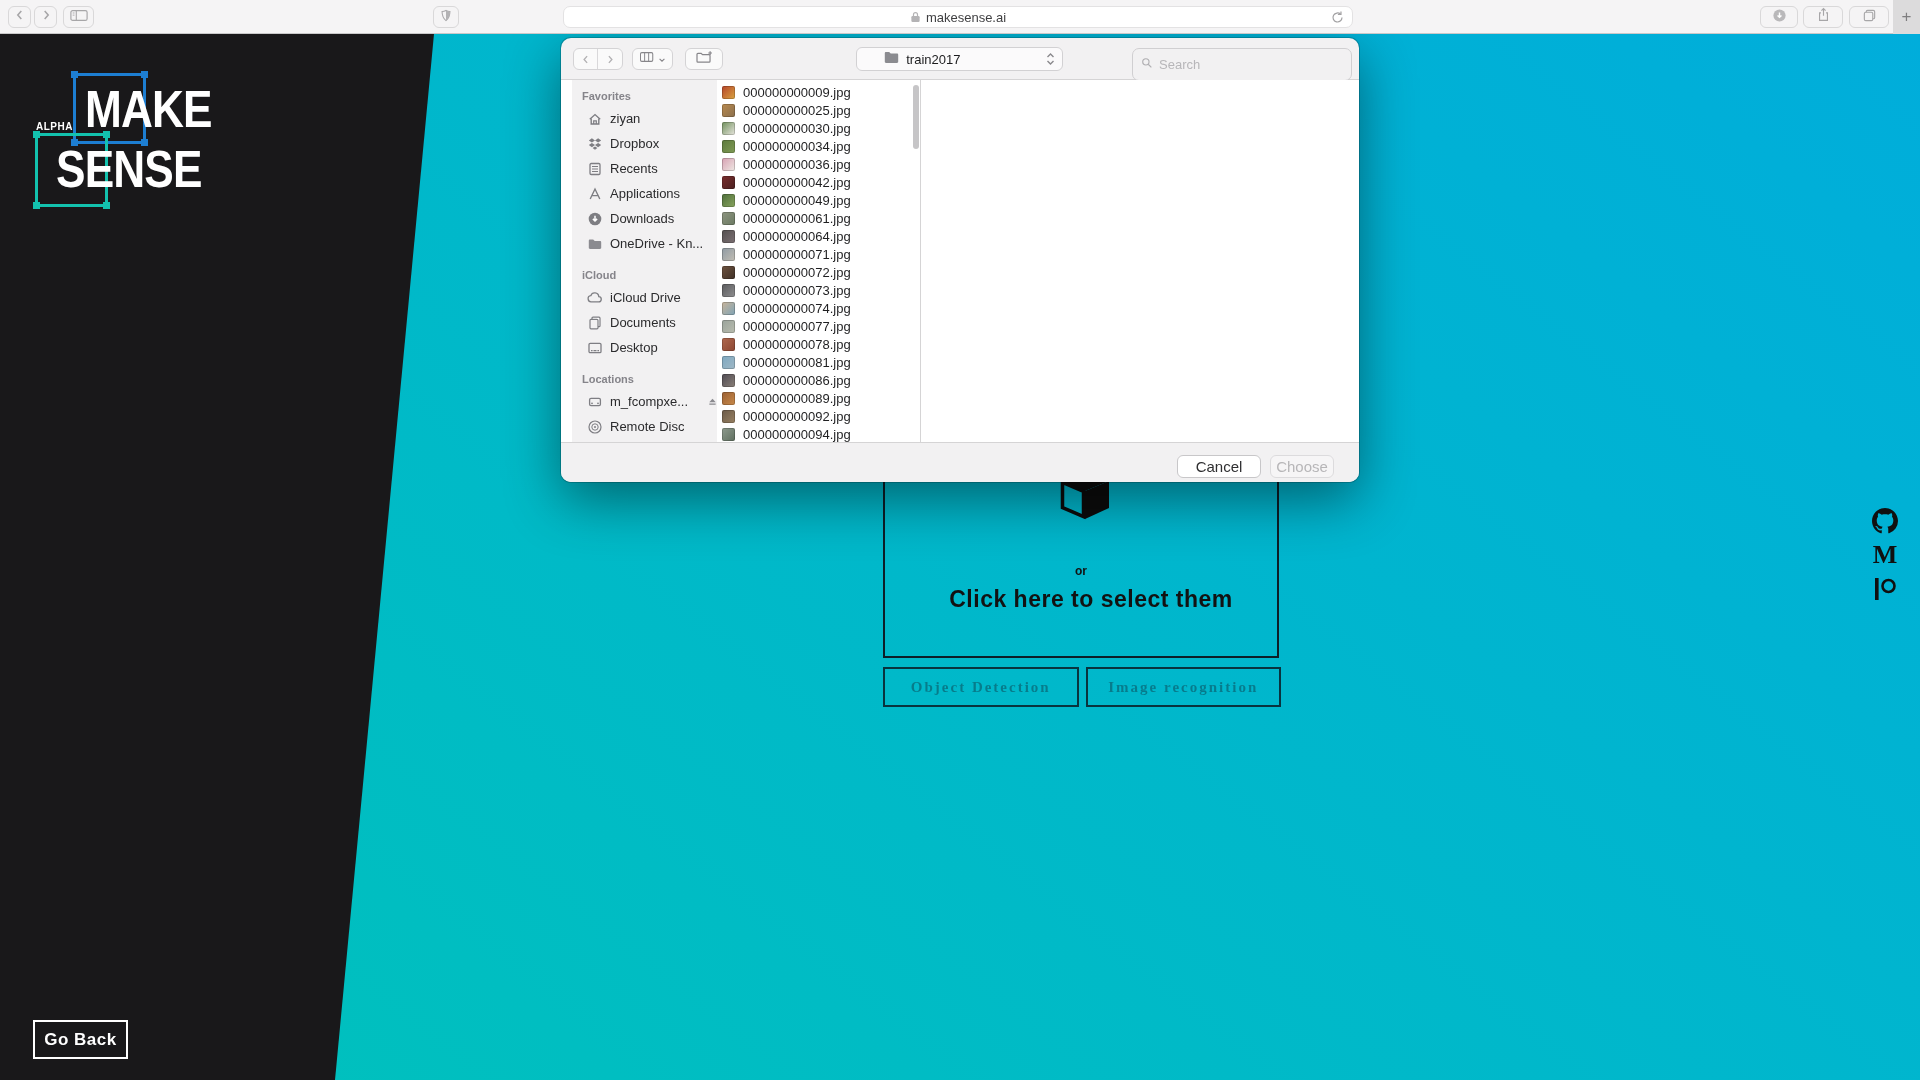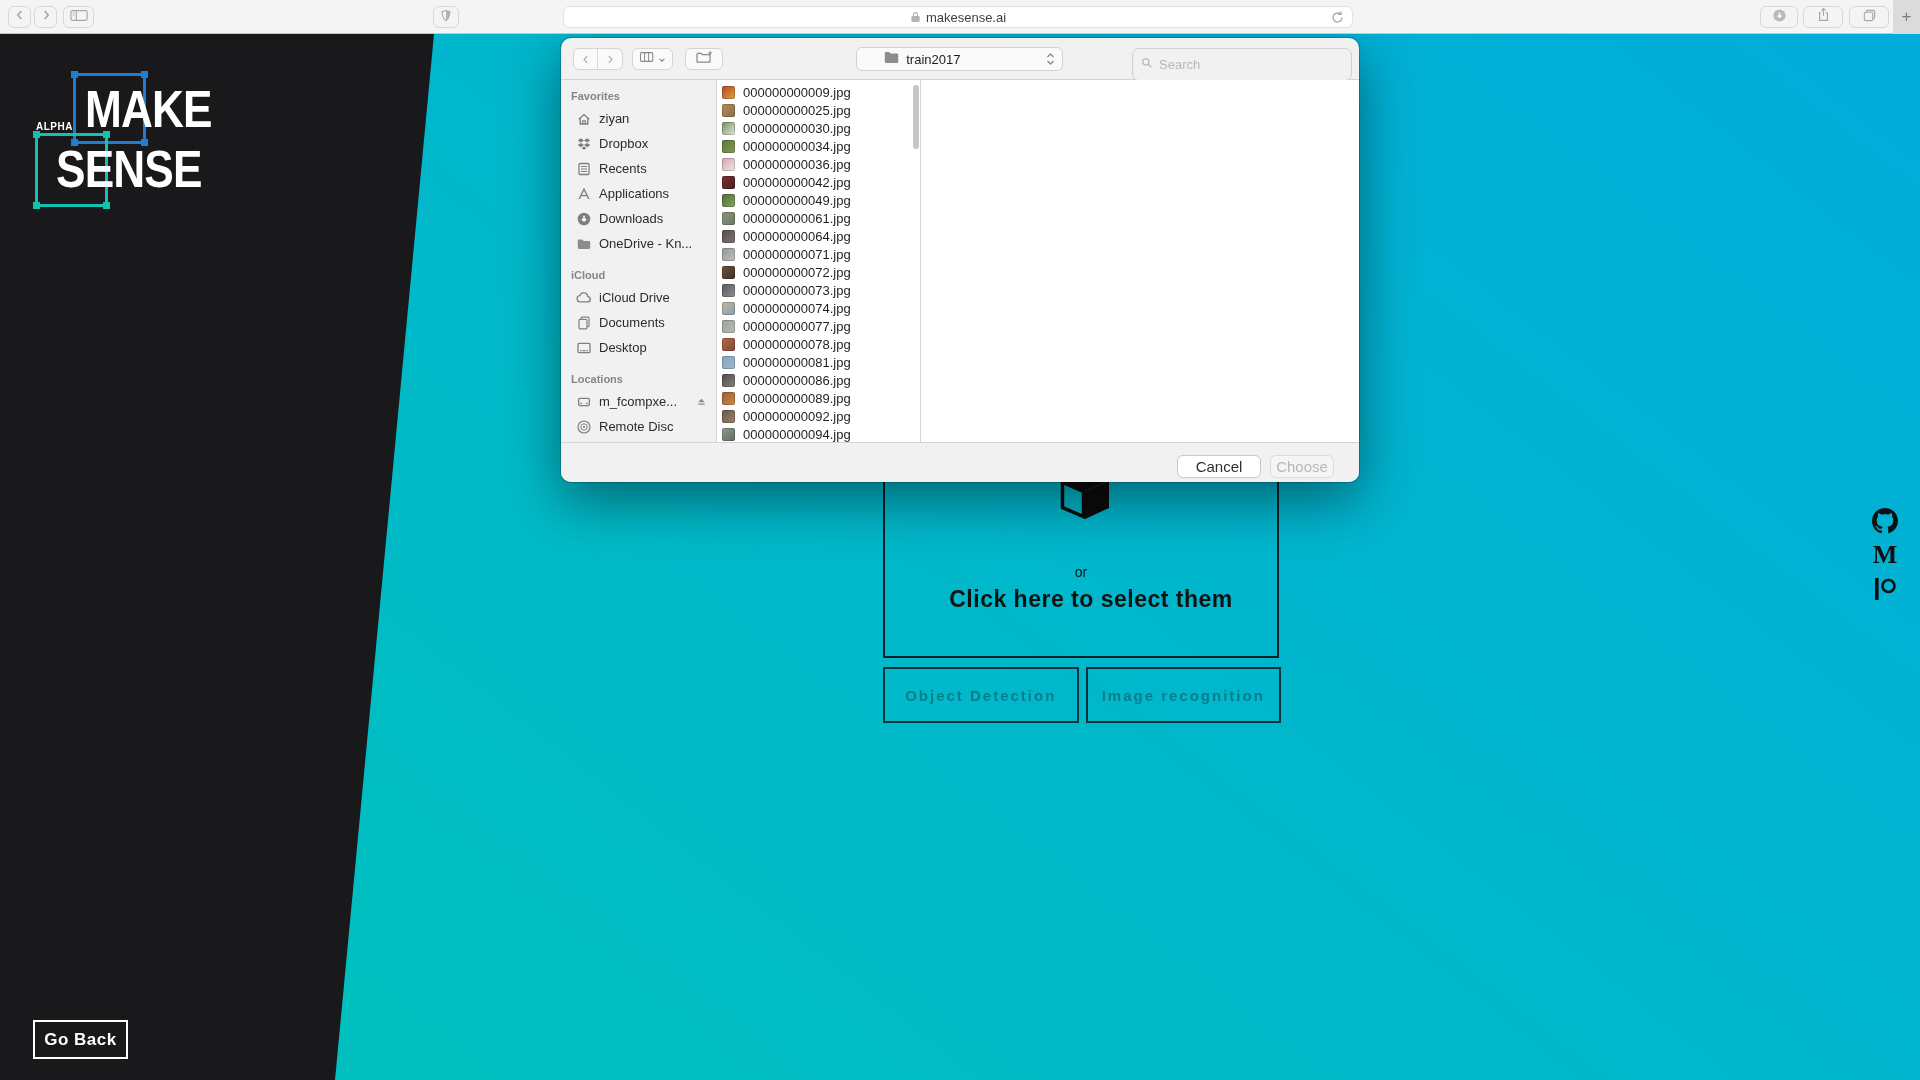--- a/index.html
+++ b/index.html
@@ -42,27 +42,27 @@
   .logo-alpha{ position:absolute; left:8px; top:54px; color:#fff; font-size:10px; font-weight:700; letter-spacing:.5px; }
 
   .go-back{ position:absolute; left:33px; top:986px; width:95px; height:39px; border:2px solid #fff;
             background:transparent; color:#fff; font-size:17px; font-weight:700; letter-spacing:.5px;
             display:flex; align-items:center; justify-content:center; font-family:"Liberation Sans",sans-serif; }
 
   .dropzone{ position:absolute; left:883px; top:414px; width:396px; height:210px;
              border:2px solid #0d1f28; color:var(--text_dark); text-align:center; }
   .dz-cube{ position:absolute; left:172px; top:20px; }
   .dz-title{ position:absolute; left:0; width:100%; top:82px; font-size:22px; font-weight:700; letter-spacing:.5px; }
-  .dz-or{ position:absolute; left:0; width:100%; top:114px; font-size:14px; font-weight:400; }
+  .dz-or{ position:absolute; left:0; width:100%; top:114px; font-size:12px; font-weight:700; }
   .dz-sub{ position:absolute; left:0; width:100%; top:136px; font-size:23px; font-weight:700; letter-spacing:.5px;padding-left:20px; }
 
   .action-row{ position:absolute; left:883px; top:633px; width:398px; display:flex; gap:7px; }
-  .action-btn{ flex:1; height:56px; border:2px solid rgba(10,28,38,.85); background:transparent;
+  .action-btn{ flex:1; height:40px; border:2px solid rgba(10,28,38,.85); background:transparent;
                color:rgba(16,40,52,.42); font-size:15px; font-weight:700; letter-spacing:2px;
-               display:flex; align-items:center; justify-content:center; font-family:Liberation Sans, sans-serif; }
+               display:flex; align-items:center; justify-content:center; font-family:Liberation Serif, serif; }
 
   .social{ position:absolute; left:1870px; top:474px; width:30px; display:flex; flex-direction:column; gap:8px; align-items:center; }
   .social-item{ width:26px; height:26px; display:flex; align-items:center; justify-content:center; }
   .medium-m{ font-family:"Liberation Serif", serif; font-weight:700; font-size:26px; color:#101010; line-height:1; }
 
   
   .dialog{ position:absolute; left:561px; top:38px; width:798px; height:444px; background:#f2f1f2;
            border-radius:10px; box-shadow:0 18px 55px rgba(0,0,0,.45), 0 0 0 1px rgba(0,0,0,.18);
            overflow:hidden; z-index:30; }
   .d-toolbar{ position:absolute; left:0; top:0; width:100%; height:42px; border-bottom:1px solid #d5d4d5; }
@@ -78,21 +78,21 @@
   .folder-select .fs-label{ font-size:13px; color:#1c1c1e; margin-left:6px; }
   .folder-select .fs-updown{ margin-left:auto; display:flex; }
   .fs-center{ display:flex; align-items:center; margin:0 auto; transform:translateX(-14px); }
   .search{ position:absolute; left:571px; top:10px; width:220px; height:33px; background:#f2f1f2;
            border:1px solid #d0cfd1; border-radius:7px; display:flex; align-items:center; padding:0 7px; }
   .search input{ border:none; outline:none; background:transparent; font-size:13px; color:#333; width:100%;
                  margin-left:5px; font-family:"Liberation Sans",sans-serif; }
   .search input::placeholder{ color:#b7b6b9; }
 
   .d-body{ position:absolute; left:0; top:42px; width:100%; height:362px; background:#fff; }
-  .d-sidebar{ position:absolute; left:0; top:0; width:156px; height:100%; background:#f2f1f2;
+  .d-sidebar{ position:absolute; left:11px; top:0; width:156px; height:100%; background:#f2f1f2;
               border-right:1px solid #d5d4d5; padding-top:10px; overflow:hidden; }
   .sb-label{ font-size:11px; font-weight:700; color:#85848a; margin:0 0 4px 10px; }
   .sb-section{ margin-bottom:13px; }
   .sb-item{ height:25px; display:flex; align-items:center; padding-left:14px; }
   .sb-item .sb-icon{ width:17px; height:17px; display:flex; align-items:center; justify-content:center; flex:none; }
   .sb-item .sb-text{ font-size:13px; color:#2b2b2d; margin-left:7px; white-space:nowrap; overflow:hidden; }
   .sb-item .sb-eject{ margin-left:auto; margin-right:8px; display:flex; }
 
   .d-list{ position:absolute; left:156px; top:0; width:204px; height:100%; background:#fff;
            border-right:1px solid #d5d4d5; padding-top:3px; overflow:hidden; }

